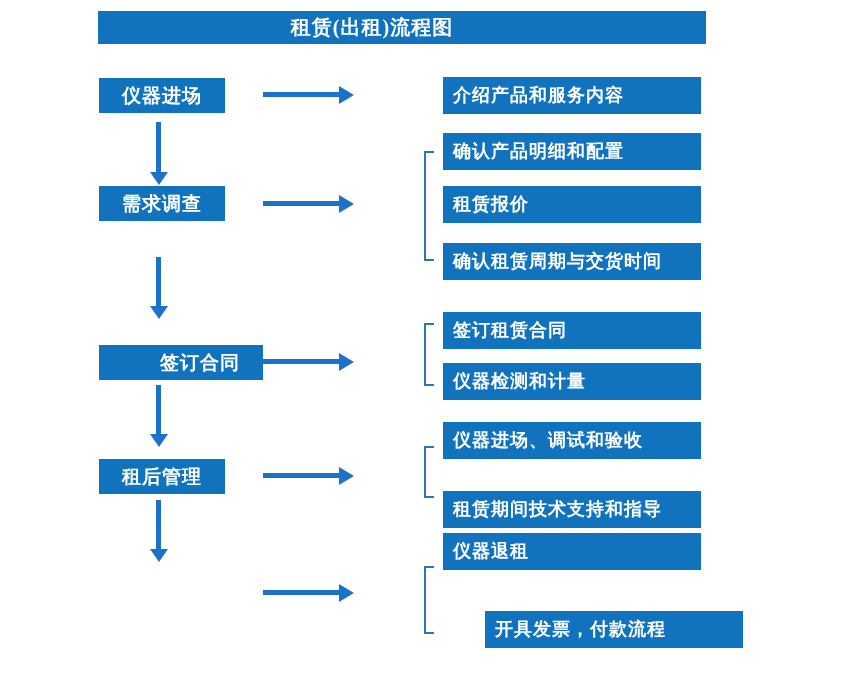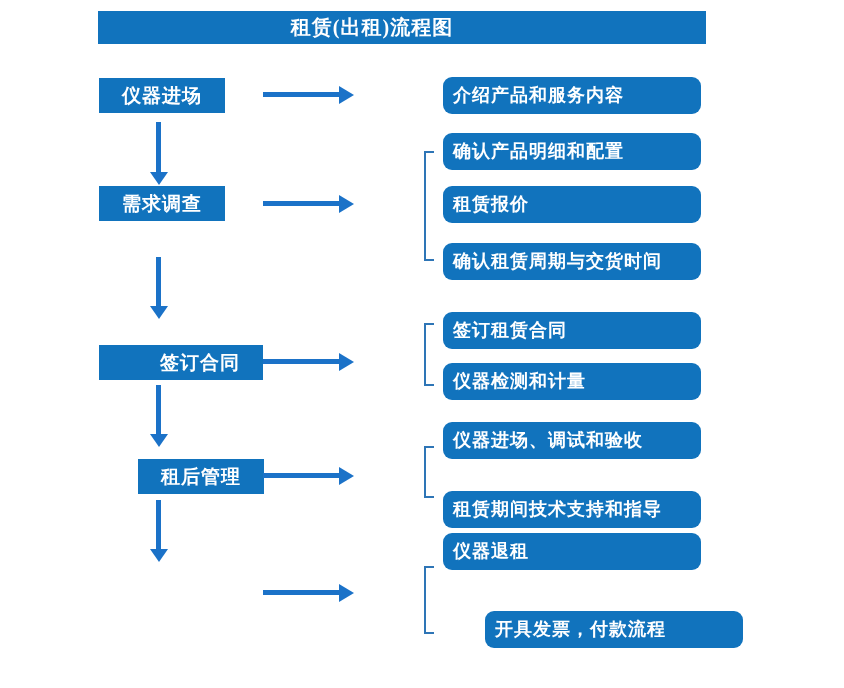--- a/index.html
+++ b/index.html
@@ -29,21 +29,21 @@
     position:absolute;left:99px;width:126px;height:35px;
     background:var(--box);color:var(--text);
     font-size:19px;font-weight:bold;line-height:35px;
     text-align:center;letter-spacing:1px;
   }
   .out{
     position:absolute;left:443px;width:258px;height:37px;
     background:var(--box);color:var(--text);
     font-size:18px;font-weight:bold;line-height:37px;
     box-sizing:border-box;padding-left:10px;
-    letter-spacing:1px;white-space:nowrap;border-radius:9px;
+    letter-spacing:1px;white-space:nowrap;
   }
   .hshaft{position:absolute;left:263px;width:76px;height:5px;background:var(--arrow);}
   .hhead{position:absolute;left:339px;width:0;height:0;
     border-left:15px solid var(--arrow);
     border-top:9px solid transparent;border-bottom:9px solid transparent;}
   .vshaft{position:absolute;left:156px;width:5px;background:var(--arrow);}
   .vhead{position:absolute;left:150px;width:0;height:0;
     border-top:13px solid var(--arrow);
     border-left:9px solid transparent;border-right:9px solid transparent;}
   .bracket{
@@ -55,21 +55,21 @@
 </head>
 <body>
 
 <div class="canvas">
 
   <div class="titlebar">租赁(出租)流程图</div>
 
   <div class="stage" style="top:78px;">仪器进场</div>
   <div class="stage" style="top:186px;">需求调查</div>
   <div class="stage" style="top:345px;padding-left:38px;">签订合同</div>
-  <div class="stage" style="top:459px;margin-left:39px;">租后管理</div>
+  <div class="stage" style="top:459px;">租后管理</div>
 
   <div class="out" style="top:77px;">介绍产品和服务内容</div>
   <div class="out" style="top:133px;">确认产品明细和配置</div>
   <div class="out" style="top:186px;">租赁报价</div>
   <div class="out" style="top:243px;">确认租赁周期与交货时间</div>
   <div class="out" style="top:312px;">签订租赁合同</div>
   <div class="out" style="top:363px;">仪器检测和计量</div>
   <div class="out" style="top:422px;">仪器进场、调试和验收</div>
   <div class="out" style="top:491px;">租赁期间技术支持和指导</div>
   <div class="out" style="top:533px;">仪器退租</div>

